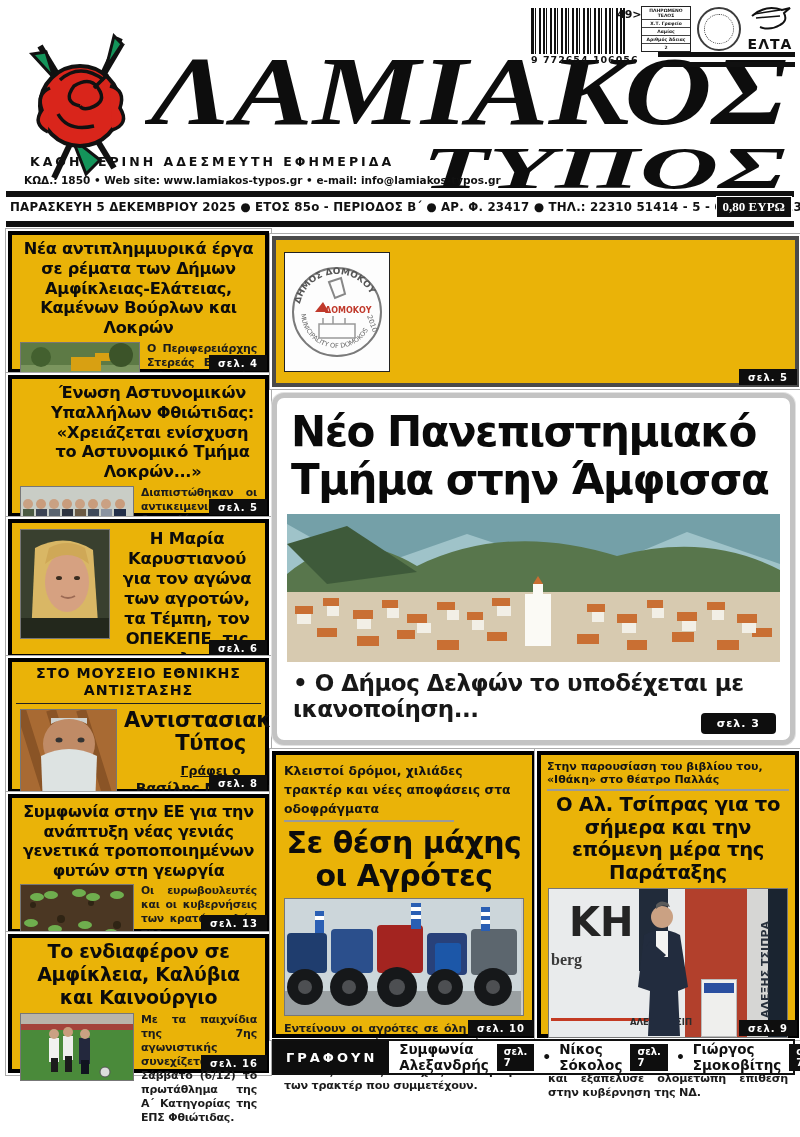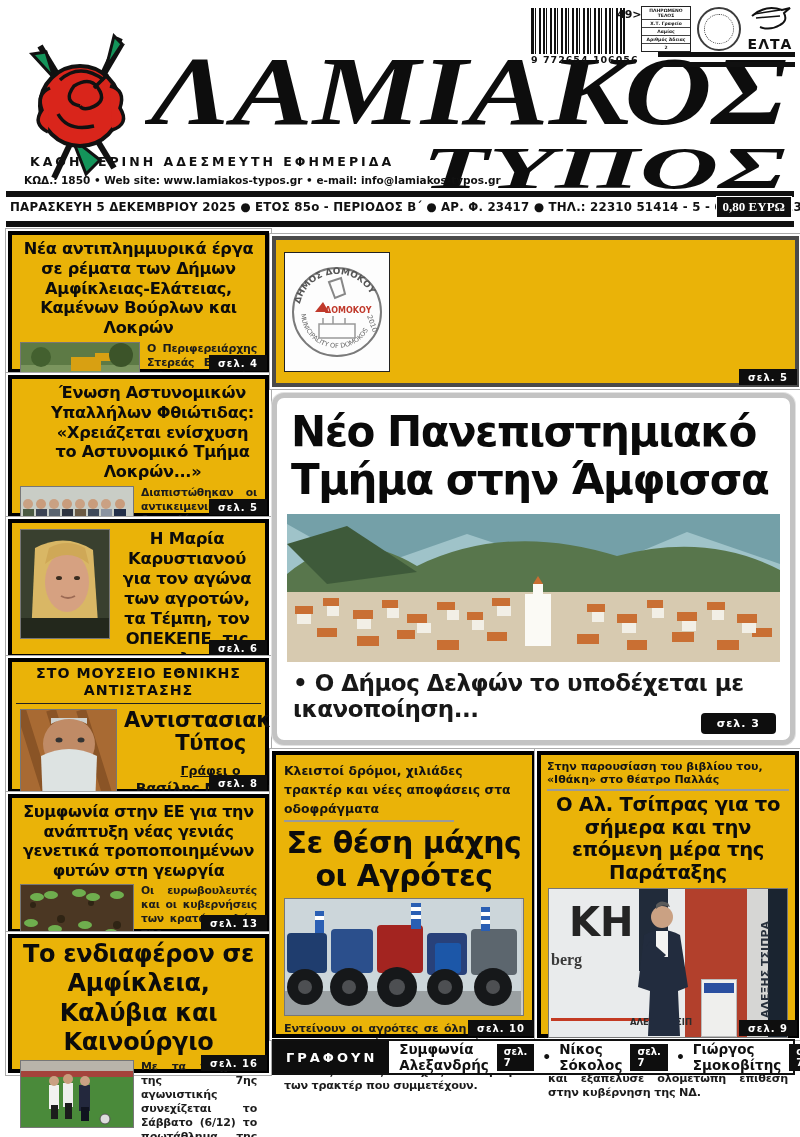--- a/index.html
+++ b/index.html
@@ -249,21 +249,21 @@
               <ellipse cx="102" cy="70" rx="7" ry="4"></ellipse>
             </g>
           </svg>
       </div>
       <div class="lbody" style="font-size:10.8px;">Οι ευρωβουλευτές και οι κυβερνήσεις των κρατών μελών της ΕΕ ανακοίνωσαν ότι κατέληξαν σε συμφωνία τη νύχτα της Τετάρτης προς Πέμπτη.</div>
     </div>
     <div class="badge">σελ. 13</div>
   </div>
 
   <div class="box" style="left:8px;top:934px;width:253px;height:131px;">
-    <div class="ltitle" style="font-size:24px;padding:2px 6px 1px;">Το ενδιαφέρον σε Αμφίκλεια, Καλύβια και Καινούργιο</div>
+    <div class="ltitle" style="font-size:19px;padding:2px 6px 1px;">Το ενδιαφέρον σε Αμφίκλεια, Καλύβια και Καινούργιο</div>
     <div class="prow" style="margin-top:2px;">
       <div class="photo" style="width:112px;height:66px;">
         <svg width="112" height="66">
             <rect width="112" height="14" fill="#b9b4aa"></rect>
             <rect y="10" width="112" height="8" fill="#a4433b"></rect>
             <rect y="16" width="112" height="50" fill="#4a8a3a"></rect>
             <g>
               <rect x="28" y="24" width="10" height="24" fill="#f2f2f0"></rect>
               <rect x="30" y="44" width="7" height="14" fill="#1c1c1c"></rect>
               <circle cx="33" cy="20" r="5" fill="#caa183"></circle>

